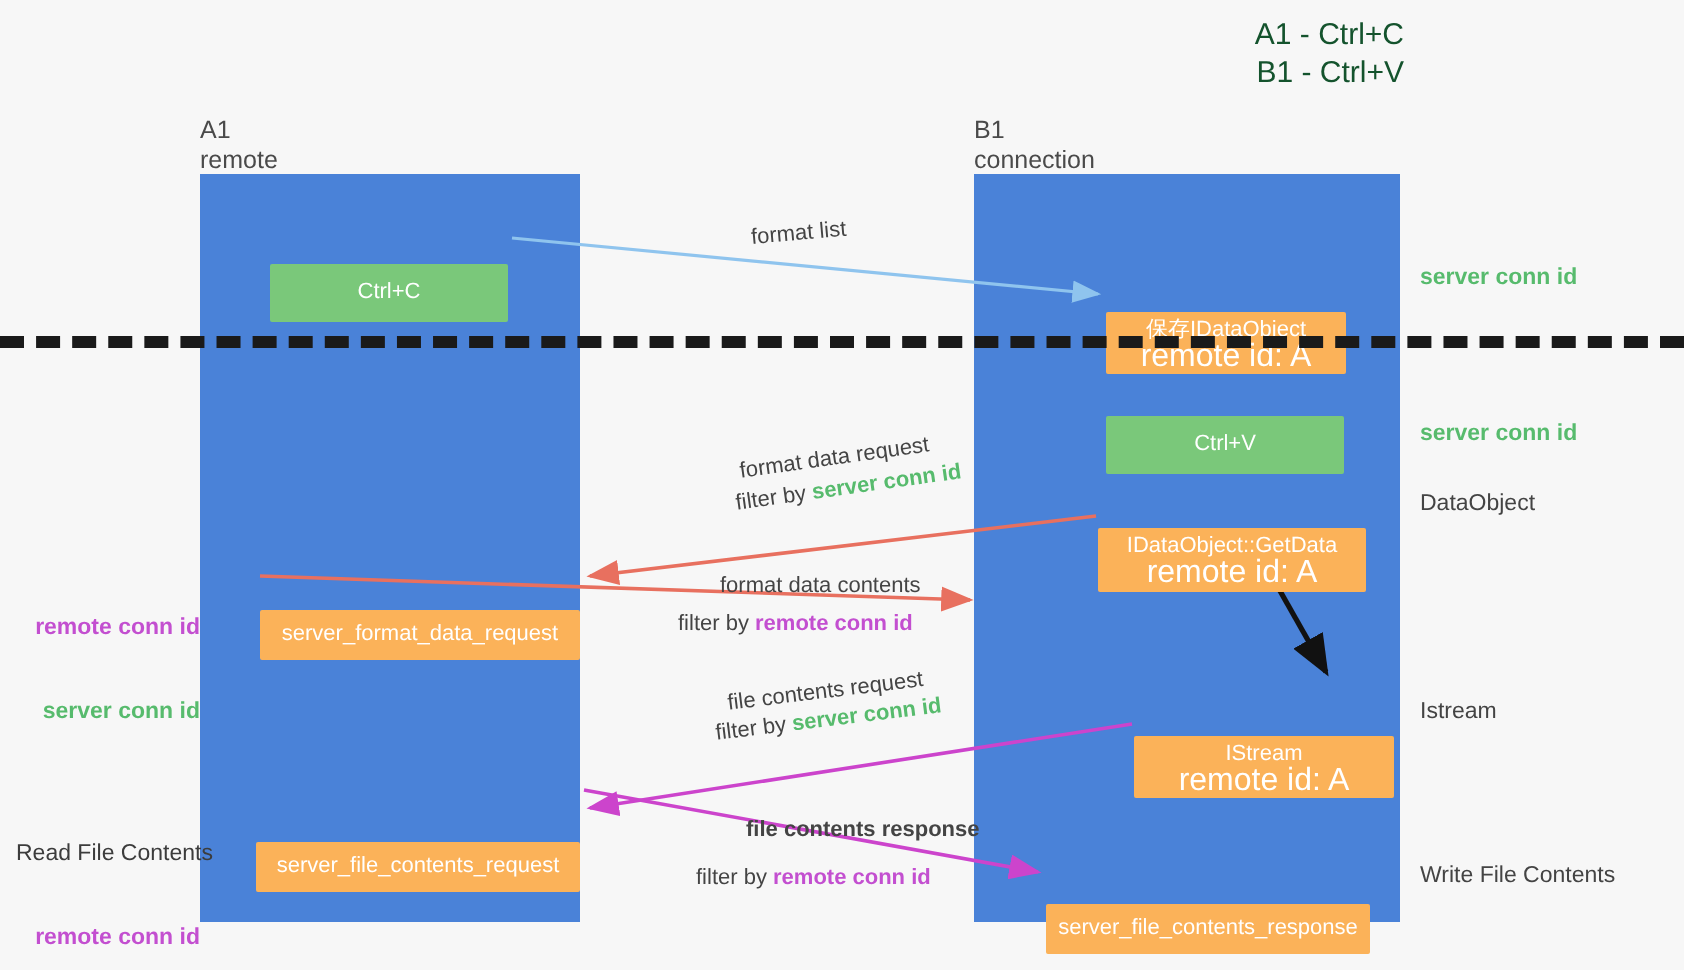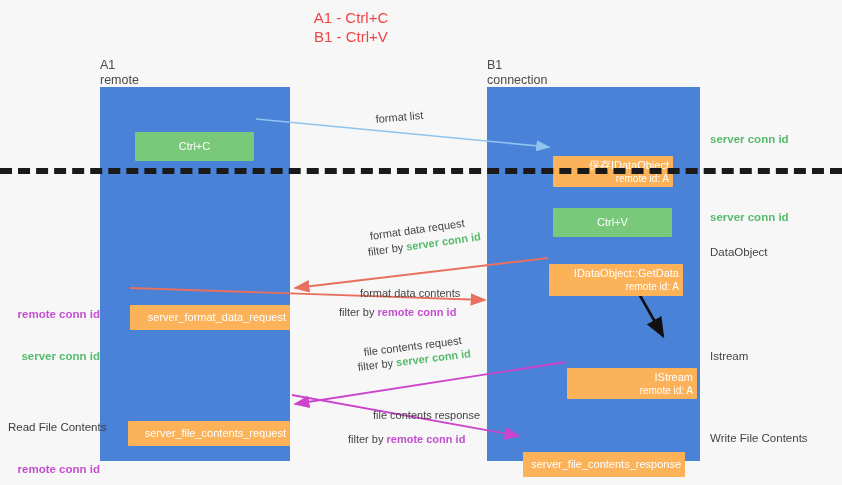--- a/index.html
+++ b/index.html
@@ -19,24 +19,24 @@
     position: absolute;
     inset: 0;
     width: 842px;
     height: 485px;
   }
   .abs { position: absolute; }
 
   
   #title {
     left: 0; top: 8px; width: 702px;
-    text-align: center;
+    text-align: right;
     font-size: 15px;
     line-height: 19px;
-    color: #ef4444;
+    color: #14532d;
     white-space: pre;
   }
 
   
   .col-head {
     text-align: left;
     font-size: 12.5px;
     line-height: 15px;
     color: #4a4a4a;
     white-space: pre;
@@ -62,23 +62,23 @@
     justify-content: center;
     color: #ffffff;
     font-size: 11px;
     line-height: 13px;
     text-align: center;
     border-radius: 1px;
     padding: 2px 4px;
     margin-top: 28px;
   }
   .box.green  { background: #7ac87a; }
-  .box.orange { background: #fbb košice; align-items: flex-end; }
+  .box.orange { background: #fbb košice; }
   .box.orange { background: #fbb259; }
-  .box .l2 { font-size: 10px; }
+  .box .l2 { font-size: 16px; }
 
   
   #box-ctrl-c { left: 135px; top: 104px; width: 119px; height: 29px; }
   #box-ctrl-v { left: 553px; top: 180px; width: 119px; height: 29px; }
 
   
   #box-idataobject   { left: 553px; top: 128px; width: 120px; height: 31px; }
   #box-getdata       { left: 549px; top: 236px; width: 134px; height: 32px; }
   #box-istream       { left: 567px; top: 340px; width: 130px; height: 31px; }
   #box-fmt-req       { left: 130px; top: 277px; width: 160px; height: 25px; }
@@ -118,21 +118,21 @@
   .arrow-cap.rot-up   { transform: rotate(-8deg); transform-origin: left top; }
   .arrow-cap.rot-up-s { transform: rotate(-7deg); transform-origin: left top; }
 
   #cap-format-list   { left: 375px; top: 112px; transform: rotate(-5deg); transform-origin: left top; }
   #cap-fmt-req-1     { left: 369px; top: 229px; }
   #cap-fmt-req-2     { left: 367px; top: 245px; }
   #cap-fmt-resp-1    { left: 360px; top: 286px; }
   #cap-fmt-resp-2    { left: 339px; top: 305px; }
   #cap-file-req-1    { left: 363px; top: 345px; }
   #cap-file-req-2    { left: 357px; top: 360px; }
-  #cap-file-resp-1   { left: 373px; top: 408px; }
+  #cap-file-resp-1   { left: 373px; top: 408px; font-weight: bold; }
   #cap-file-resp-2   { left: 348px; top: 432px; }
 
   
   #wires { position: absolute; left: 0; top: 0; width: 842px; height: 485px; pointer-events: none; }
 
   
   #divider {
     left: 0; top: 168px; width: 842px; height: 0;
     border-top: 6px dashed #1a1a1a;
   }

